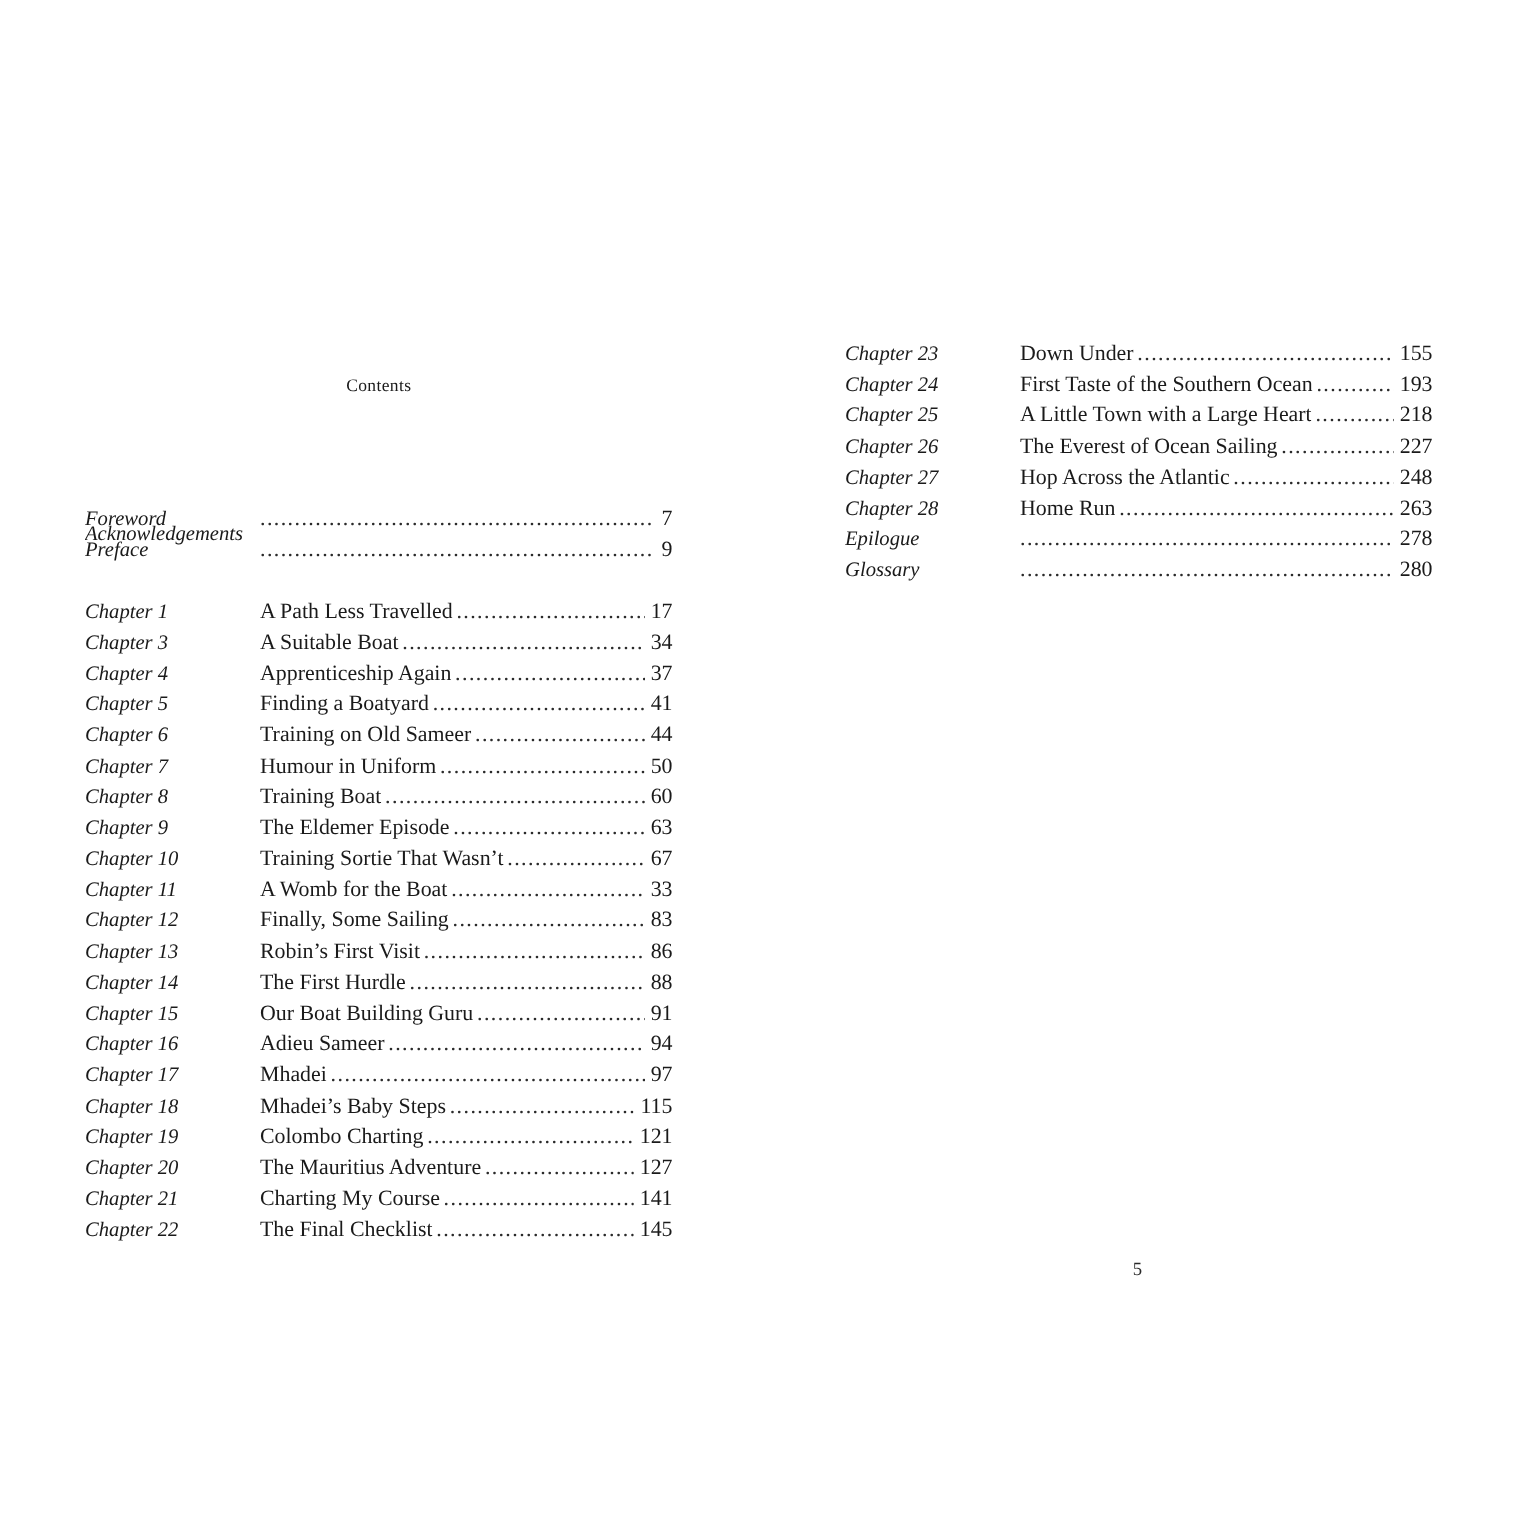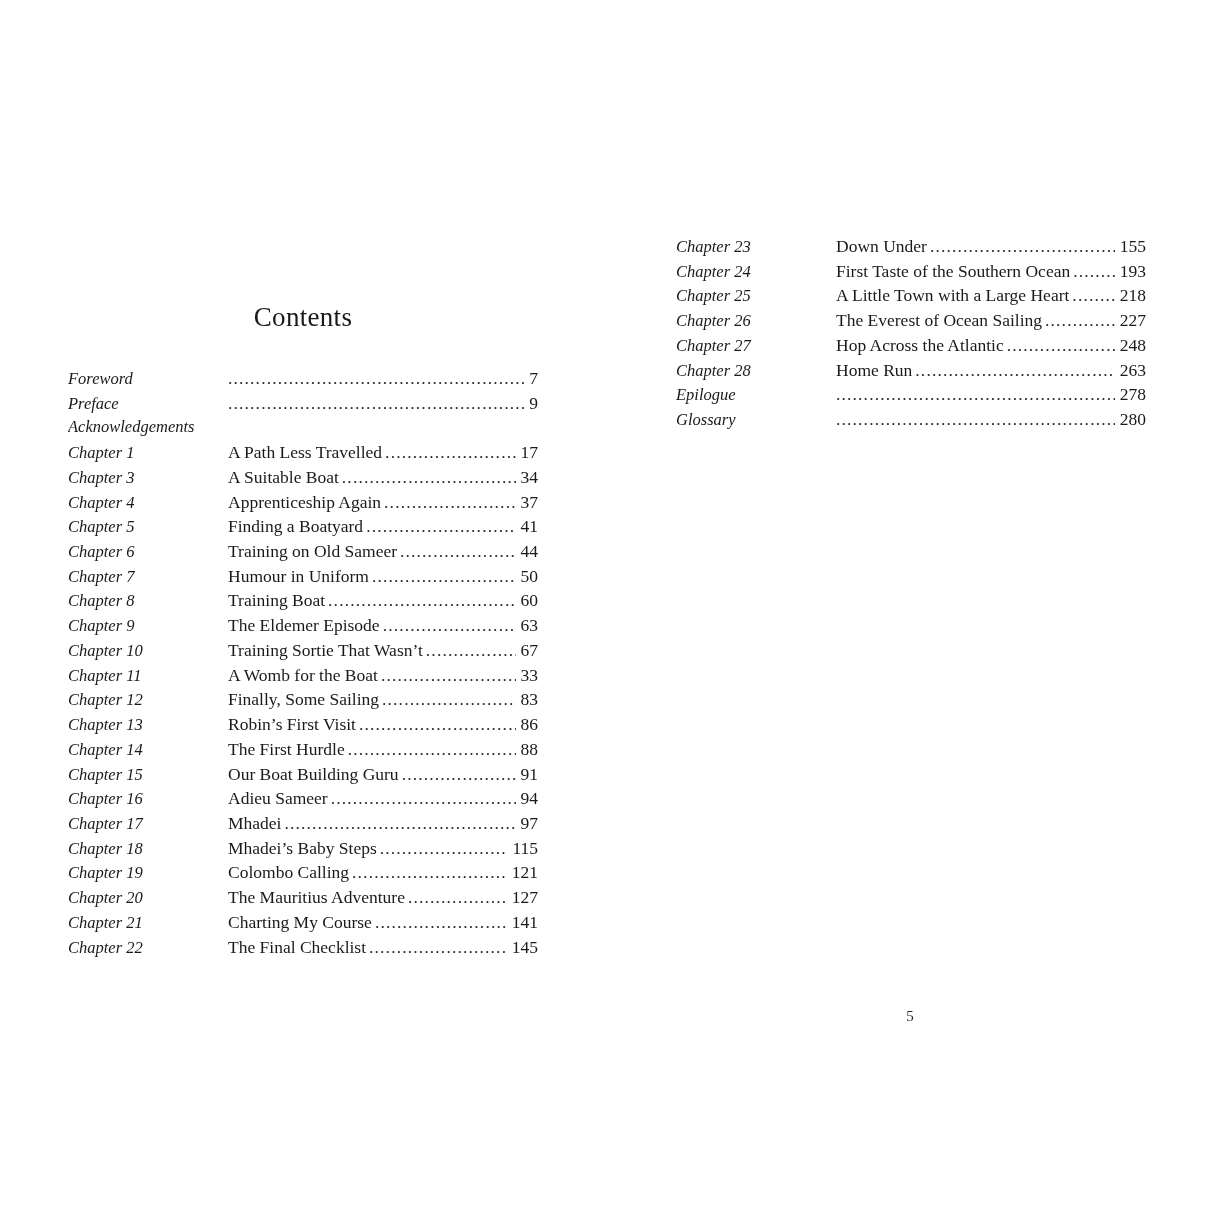--- a/index.html
+++ b/index.html
@@ -23,21 +23,21 @@
     overflow: hidden;
   }
 
   
   .contents-heading {
     position: absolute;
     left: 68px;
     top: 302px;
     width: 470px;
     text-align: center;
-    font-size: 27px;
+    font-size: 14px;
     font-style: normal;
     letter-spacing: 0.3px;
     color: #1a1a1a;
     white-space: nowrap;
   }
 
   
   .toc-column {
     position: absolute;
   }
@@ -54,39 +54,39 @@
     width: 470px;
   }
 
   .toc-row {
     display: flex;
     align-items: baseline;
     height: 24.72px;
     line-height: 24.72px;
     font-size: 17.5px;
     white-space: nowrap;
-    gap: 20px;
   }
 
   
   .toc-label {
     flex: 0 0 140px;
     width: 140px;
     font-style: italic;
     font-size: 16.5px;
     color: #1a1a1a;
     overflow: hidden;
   }
 
   
   .toc-entry {
     flex: 1 1 auto;
     display: flex;
     align-items: baseline;
     min-width: 0;
+    margin-top: 36px;
   }
 
   .toc-title {
     flex: 0 0 auto;
     font-style: normal;
     color: #1a1a1a;
     max-width: 100%;
     overflow: hidden;
     text-overflow: clip;
   }
@@ -294,21 +294,21 @@
         <span class="toc-label">Chapter 18</span>
         <span class="toc-entry">
           <span class="toc-title">Mhadei’s Baby Steps</span>
           <span class="toc-dots"></span>
           <span class="toc-page">115</span>
         </span>
       </div>
       <div class="toc-row has-gap">
         <span class="toc-label">Chapter 19</span>
         <span class="toc-entry">
-          <span class="toc-title">Colombo Calling</span>
+          <span class="toc-title">Colombo Charting</span>
           <span class="toc-dots"></span>
           <span class="toc-page">121</span>
         </span>
       </div>
       <div class="toc-row has-gap">
         <span class="toc-label">Chapter 20</span>
         <span class="toc-entry">
           <span class="toc-title">The Mauritius Adventure</span>
           <span class="toc-dots"></span>
           <span class="toc-page">127</span>

